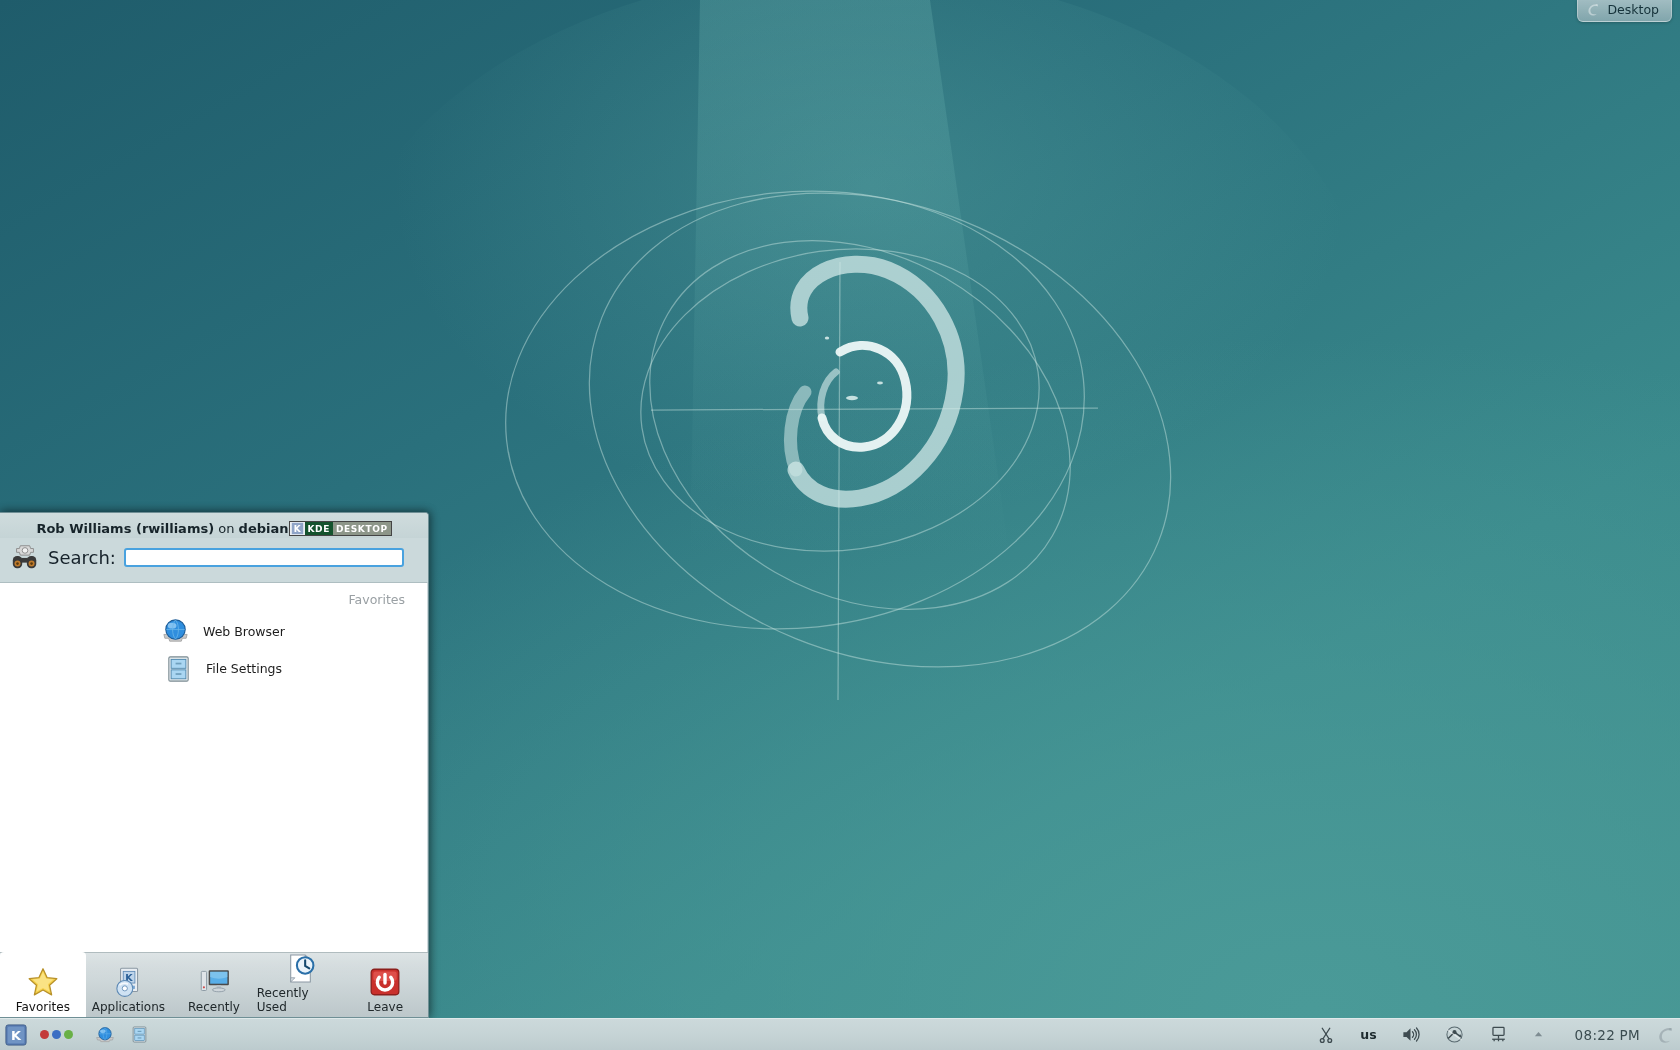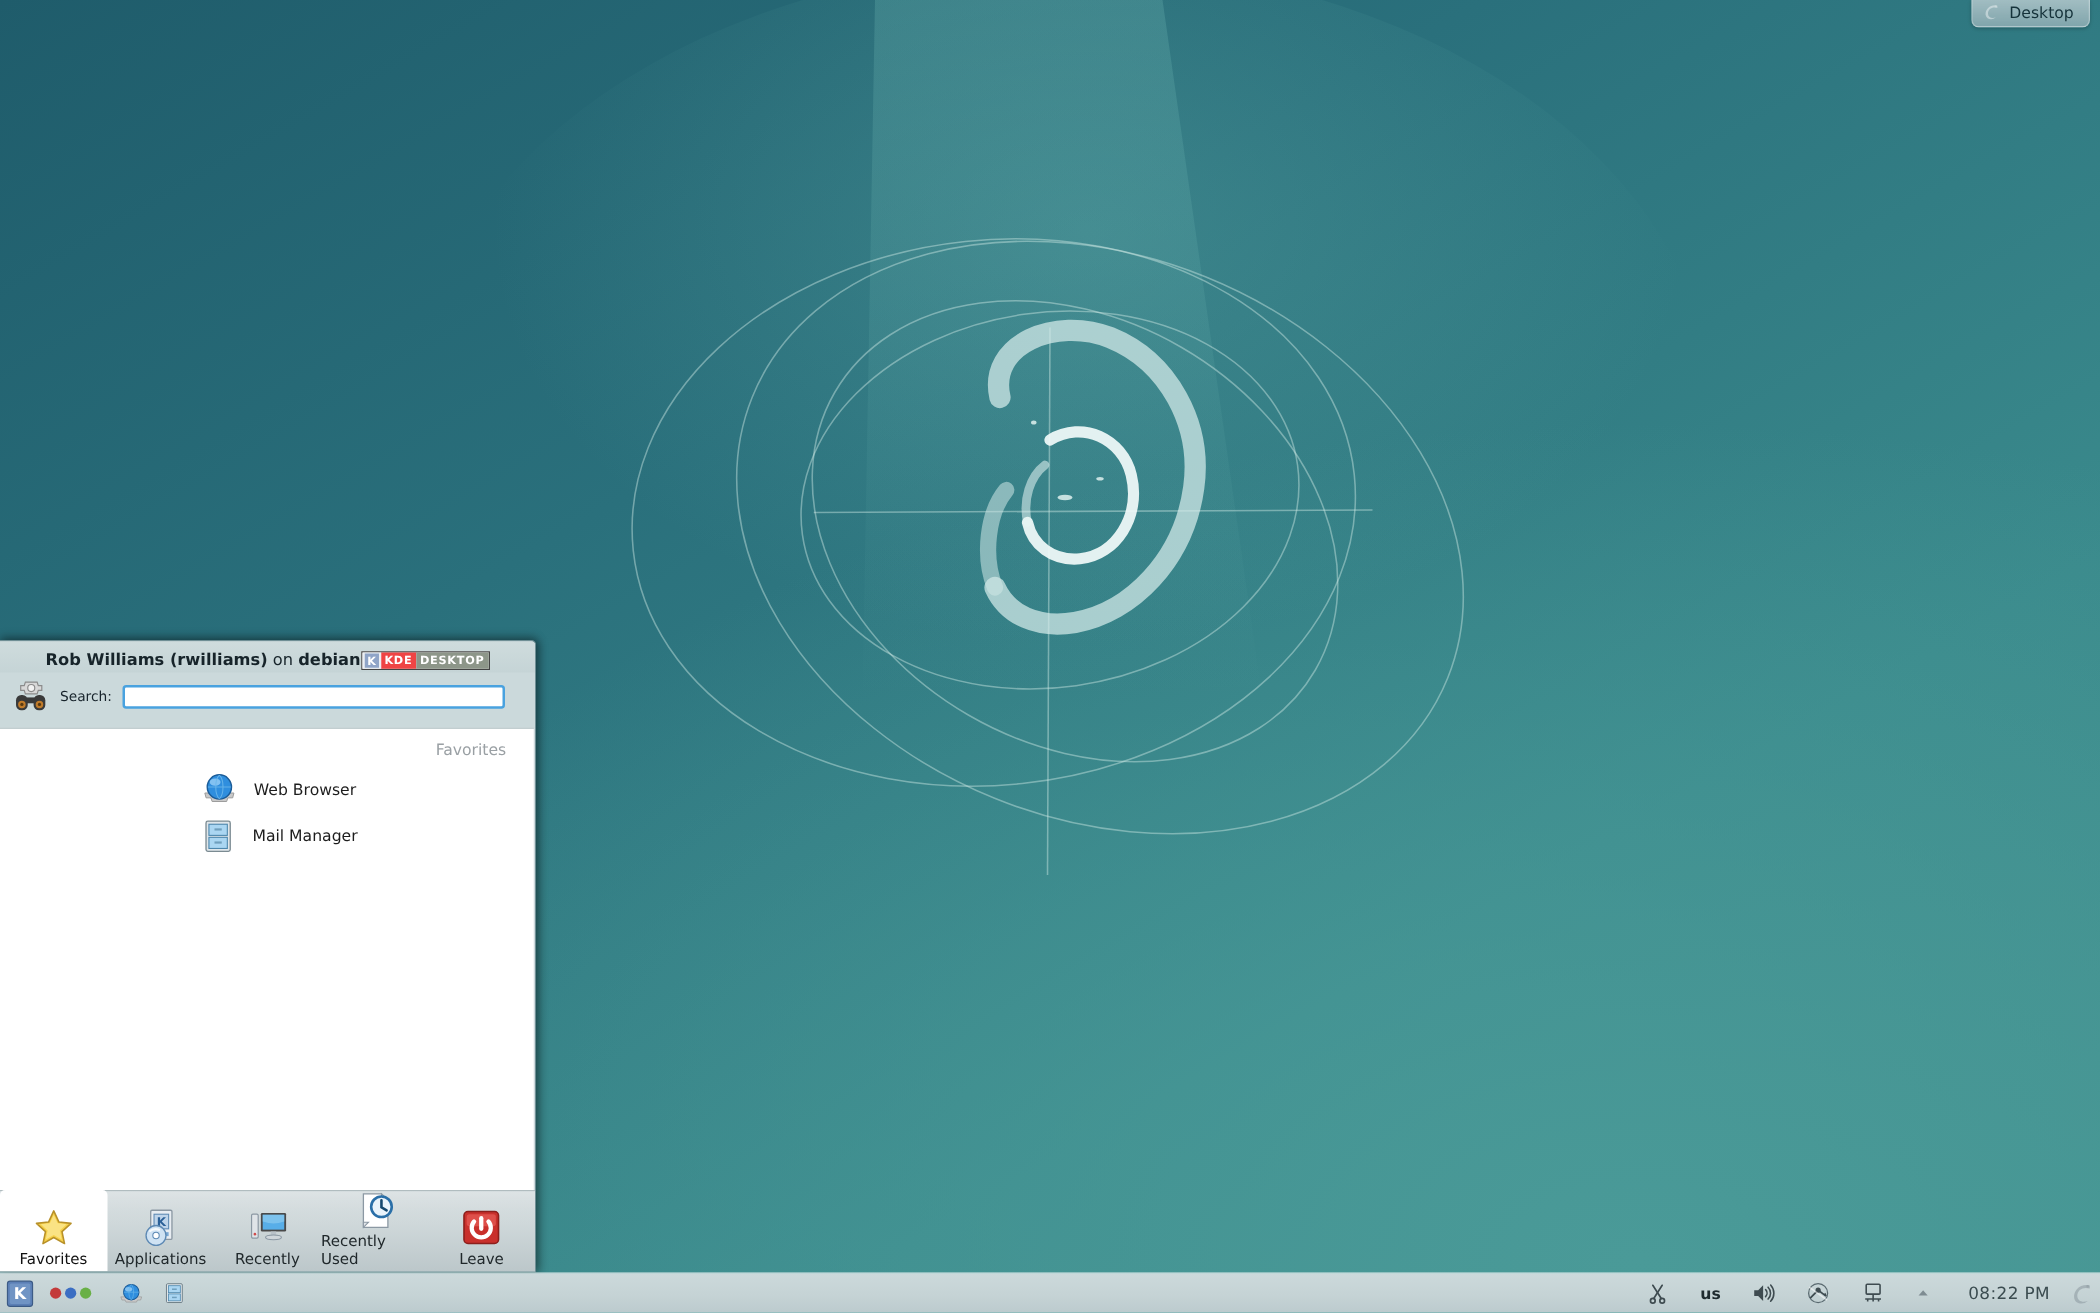--- a/index.html
+++ b/index.html
@@ -58,29 +58,29 @@
   #kickoff-username span.plain { font-weight: normal; }
 
   .kde-badge {
     display: flex; align-items: stretch;
     height: 15px;
     border: 1px solid #444; background: #fff;
     font-size: 9px; font-weight: bold; letter-spacing: .6px;
     font-family: "DejaVu Sans", sans-serif;
   }
   .kde-badge .bk { width: 15px; background: #eceff3; display:flex; align-items:center; justify-content:center; }
-  .kde-badge .b1 { background: #ef4444; color: #fff; padding: 0 3px; display:flex; align-items:center; }
+  .kde-badge .b1 { background: #14532d; color: #fff; padding: 0 3px; display:flex; align-items:center; }
   .kde-badge .b2 { background: #8d9689; color: #fff; padding: 0 3px; display:flex; align-items:center; }
 
   #kickoff-searchrow {
     display: flex; align-items: center; gap: 8px;
     padding: 4px 24px 10px 10px;
   }
   #search-icon-wrap { width: 30px; height: 30px; flex: 0 0 30px; }
-  #search-label { font-size: 11px; color: #16222a; }
+  #search-label { font-size: 18px; color: #16222a; }
   #search-input {
     flex: 1 1 auto; height: 19px;
     border: 2px solid #49a2df; border-radius: 3px;
     background: #fff; outline: none;
     font-size: 12px; padding: 0 4px;
     font-family: "DejaVu Sans", sans-serif;
   }
 
   #kickoff-body {
     flex: 1 1 auto;
@@ -284,21 +284,21 @@
       <div class="fav-item">
         <span class="fav-icon">
           <svg viewBox="0 0 32 32" width="31" height="31">
             <rect x="6" y="4" width="20" height="25" rx="1.5" fill="#dfe6ea" stroke="#7b8b92" stroke-width="1.1"></rect>
             <rect x="8.4" y="6.6" width="15.2" height="9.2" fill="#aad6f2" stroke="#4d87ad" stroke-width=".9"></rect>
             <rect x="8.4" y="17.4" width="15.2" height="9.2" fill="#aad6f2" stroke="#4d87ad" stroke-width=".9"></rect>
             <rect x="13" y="10" width="6" height="1.8" fill="#6f9fbd"></rect>
             <rect x="13" y="20.8" width="6" height="1.8" fill="#6f9fbd"></rect>
           </svg>
         </span>
-        <span class="fav-label">Mail Manager</span>
+        <span class="fav-label">File Settings</span>
       </div>
     </div>
 
     <div id="kickoff-tabs">
 
       <div class="kt selected">
         <svg class="kt-icon" viewBox="0 0 32 32">
           <path d="M16 3.5 l3.9 8.4 9.1 1 -6.8 6.2 1.9 9 -8.1 -4.6 -8.1 4.6 1.9 -9 -6.8 -6.2 9.1 -1 z" fill="#f7d24a" stroke="#b8912a" stroke-width="1.2" stroke-linejoin="round"></path>
           <path d="M16 6.5 l2.9 6.3 6.8 .8 -5.1 4.6 1.4 6.8 -6 -3.4 -6 3.4 1.4 -6.8 -5.1 -4.6 6.8 -.8 z" fill="#fdf0b4" opacity=".55"></path>
         </svg>

